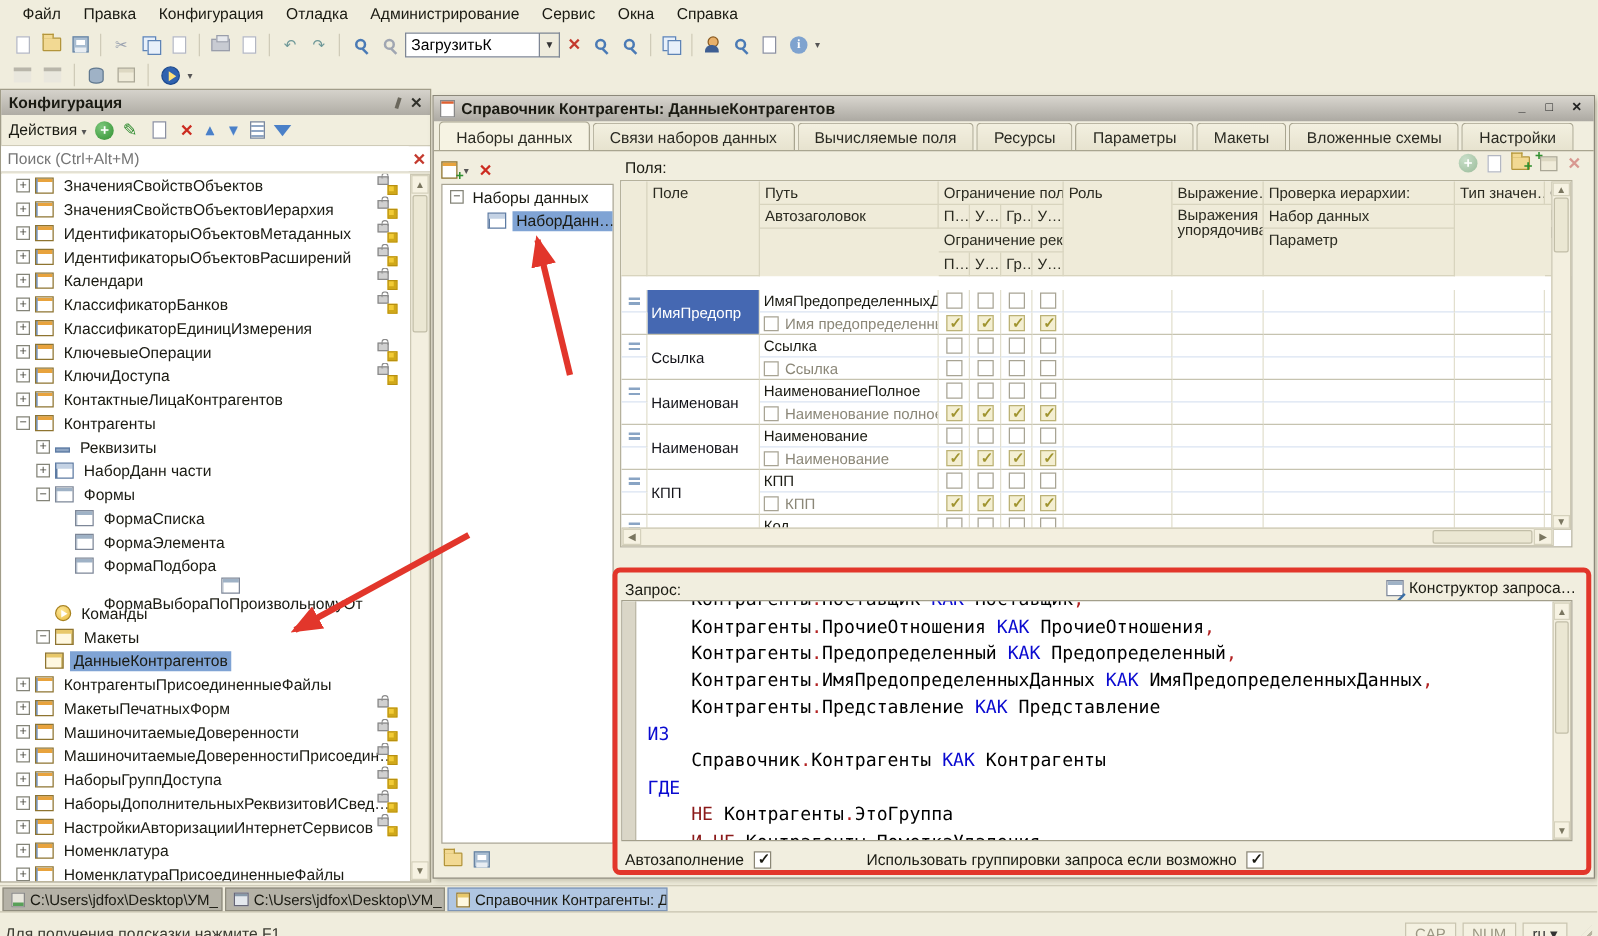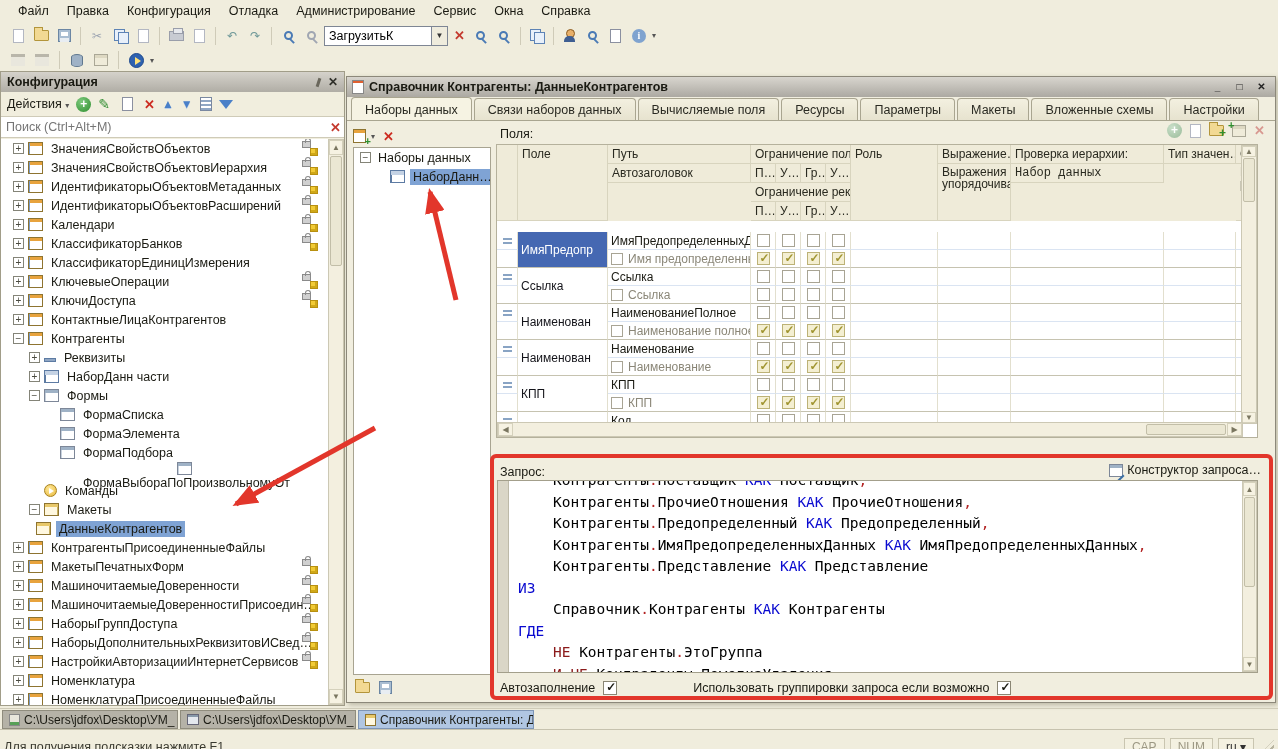--- a/index.html
+++ b/index.html
@@ -571,24 +571,25 @@
       <div class="hc" style="grid-column:10;grid-row:1;">Проверка иерархии:</div>
       <div class="hc" style="grid-column:11;grid-row:1;">Тип значен…</div>
       <div class="hc" style="grid-column:12;grid-row:1;">Оф</div>
 
       <div class="hc" style="grid-column:3;grid-row:2;">Автозаголовок</div>
       <div class="hc" style="grid-column:4;grid-row:2;">П…</div>
       <div class="hc" style="grid-column:5;grid-row:2;">У…</div>
       <div class="hc" style="grid-column:6;grid-row:2;">Гр…</div>
       <div class="hc" style="grid-column:7;grid-row:2;">У…</div>
       <div class="hc wrap" style="grid-column:9;grid-row:2/5;">Выражения упорядочива</div>
-      <div class="hc" style="grid-column:10;grid-row:2;font-family:Liberation Mono, monospace;">Набор данных</div>
+      <div class="hc" style="grid-column:10;grid-row:2;">Набор данных</div>
       <div class="hc wrap" style="grid-column:12;grid-row:2/5;">Па ре</div>
 
       <div class="hc" style="grid-column:4/8;grid-row:3;">Ограничение рекв…</div>
+      <div class="hc" style="grid-column:10;grid-row:3/5;">Параметр</div>
 
       <div class="hc" style="grid-column:4;grid-row:4;">П…</div>
       <div class="hc" style="grid-column:5;grid-row:4;">У…</div>
       <div class="hc" style="grid-column:6;grid-row:4;">Гр…</div>
       <div class="hc" style="grid-column:7;grid-row:4;">У…</div>
     </div>
     <div id="fbody">
         <div class="fgrid" style="grid-template-rows: 18px 18px; grid-template-columns: 21px 90px 143px 25px 25px 25px 25px 87px 73px 153px 72px 21px;">
           <div class="cell" style="grid-area: 1 / 1 / 2;">
             <span class="eq"></span>

